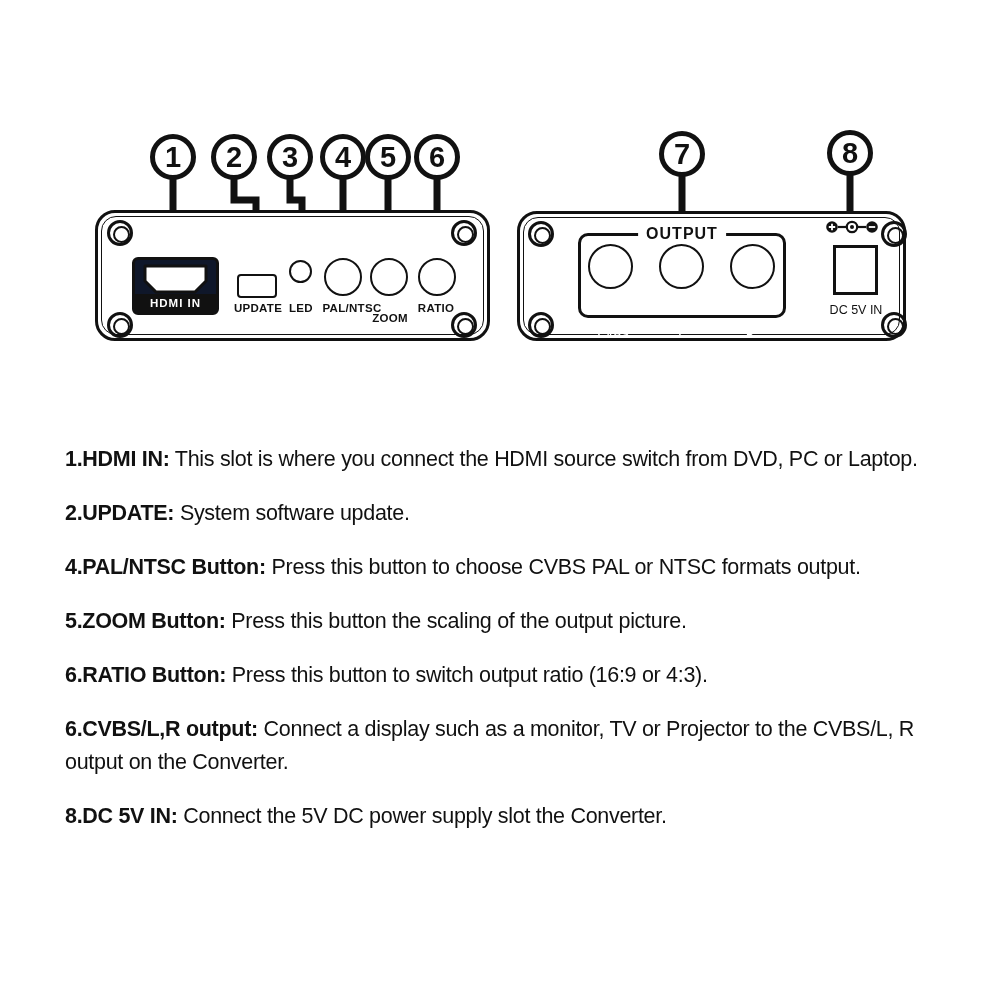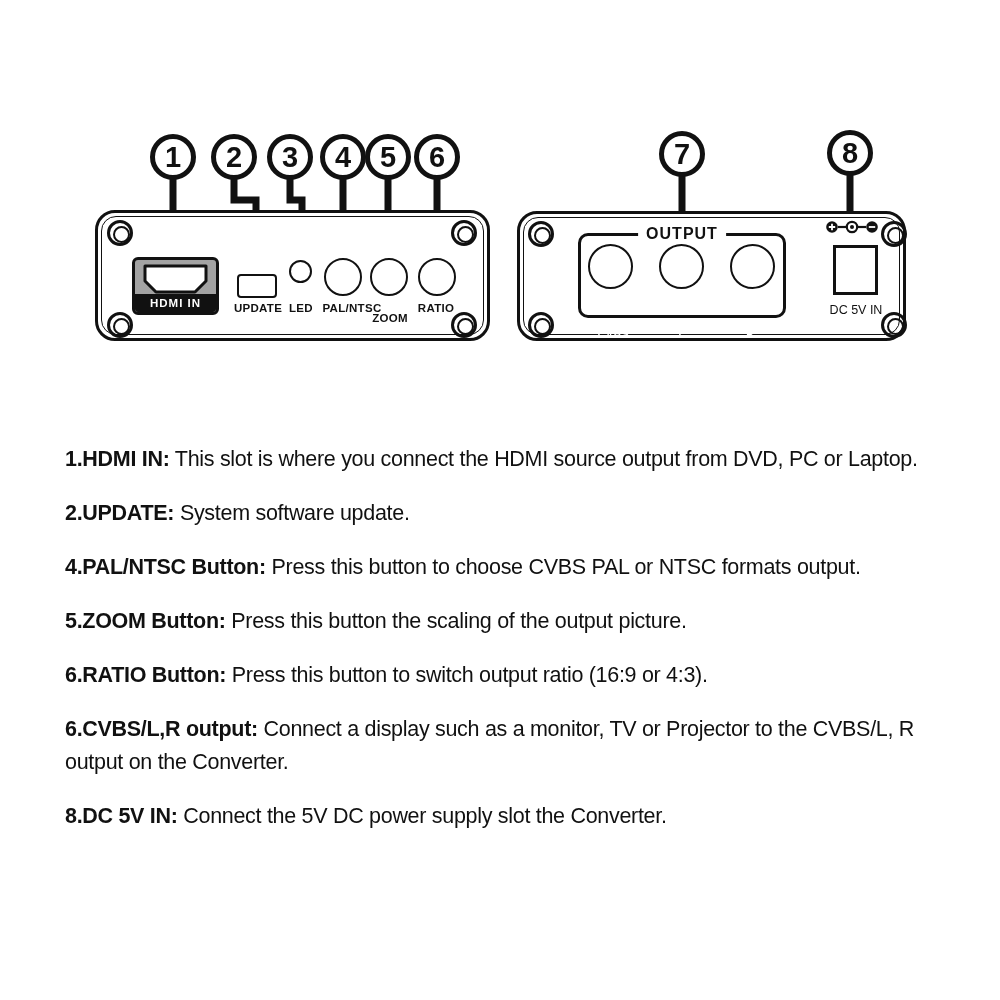--- a/index.html
+++ b/index.html
@@ -16,21 +16,21 @@
 
   
   .panel { position:absolute; border:3px solid #111; border-radius:20px; background:#fff; z-index:2; }
   .panel::before { content:""; position:absolute; inset:3px; border:1.5px solid #111; border-radius:15px; pointer-events:none; }
 
   .screw { position:absolute; width:26px; height:26px; border:3px solid #111; border-radius:50%; z-index:3; }
   .screw::after { content:""; position:absolute; left:3px; top:3px; width:13px; height:13px; border:2px solid #111; border-radius:50%; }
 
   
   .hdmi-module { position:absolute; left:132px; top:257px; width:87px; height:58px; border:3px solid #111;
-                 border-radius:6px; background:#a3a3a3; z-index:4; overflow:hidden; }
+                 border-radius:6px; background:#0f172a; z-index:4; overflow:hidden; }
   .hdmi-band { position:absolute; left:0; right:0; bottom:0; height:18px; background:#111; color:#fff;
                font-weight:bold; font-size:11.5px; letter-spacing:1px; display:flex; align-items:center; justify-content:center; }
 
   .update-btn { position:absolute; left:237px; top:274px; width:40px; height:24px; border:2.5px solid #111; border-radius:4px; background:#fff; z-index:4; }
 
   .led-dot { position:absolute; left:289px; top:260px; width:23px; height:23px; border:2.5px solid #111; border-radius:50%; background:#fff; z-index:4; }
   .btn-circle { position:absolute; width:38px; height:38px; border:2.5px solid #111; border-radius:50%; background:#fff; z-index:4; }
 
   .front-label { position:absolute; transform:translateX(-50%); font-weight:bold; font-size:11.5px; letter-spacing:0.3px; white-space:nowrap; z-index:4; }
 
@@ -152,20 +152,20 @@
     <line x1="34" y1="8" x2="42" y2="8" stroke="#111" stroke-width="2.2"></line>
     <circle cx="48" cy="8" r="5.8" fill="#111"></circle>
     <path d="M44.8 8 H51.2" stroke="#fff" stroke-width="1.8"></path>
   </svg>
   <div class="dc-jack"></div>
   <span class="dc-label">DC 5V IN</span>
 
 </div>
 
 <div class="descriptions">
-  <p class="desc-item"><span class="desc-label">1.HDMI IN:</span><span> This slot is where you connect the HDMI source output from DVD, PC or Laptop.</span></p>
+  <p class="desc-item"><span class="desc-label">1.HDMI IN:</span><span> This slot is where you connect the HDMI source switch from DVD, PC or Laptop.</span></p>
   <p class="desc-item"><span class="desc-label">2.UPDATE:</span><span> System software update.</span></p>
   <p class="desc-item"><span class="desc-label">4.PAL/NTSC Button:</span><span> Press this button to choose CVBS PAL or NTSC formats output.</span></p>
   <p class="desc-item"><span class="desc-label">5.ZOOM Button:</span><span> Press this button the scaling of the output picture.</span></p>
   <p class="desc-item"><span class="desc-label">6.RATIO Button:</span><span> Press this button to switch output ratio (16:9 or 4:3).</span></p>
   <p class="desc-item"><span class="desc-label">6.CVBS/L,R output:</span><span> Connect a display such as a monitor, TV or Projector to the CVBS/L, R output on the Converter.</span></p>
   <p class="desc-item"><span class="desc-label">8.DC 5V IN:</span><span> Connect the 5V DC power supply slot the Converter.</span></p>
 </div>
 
 </body></html>

